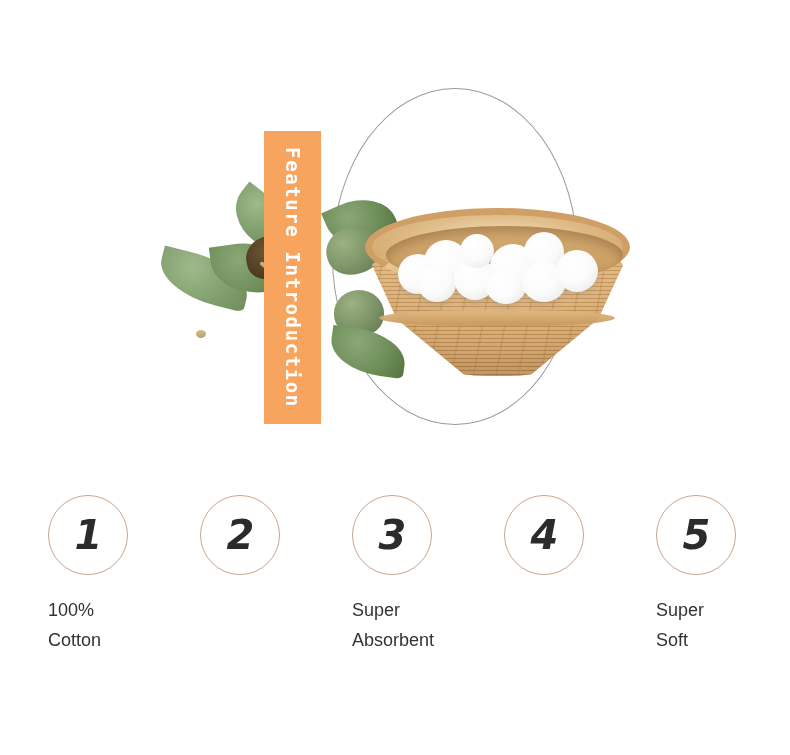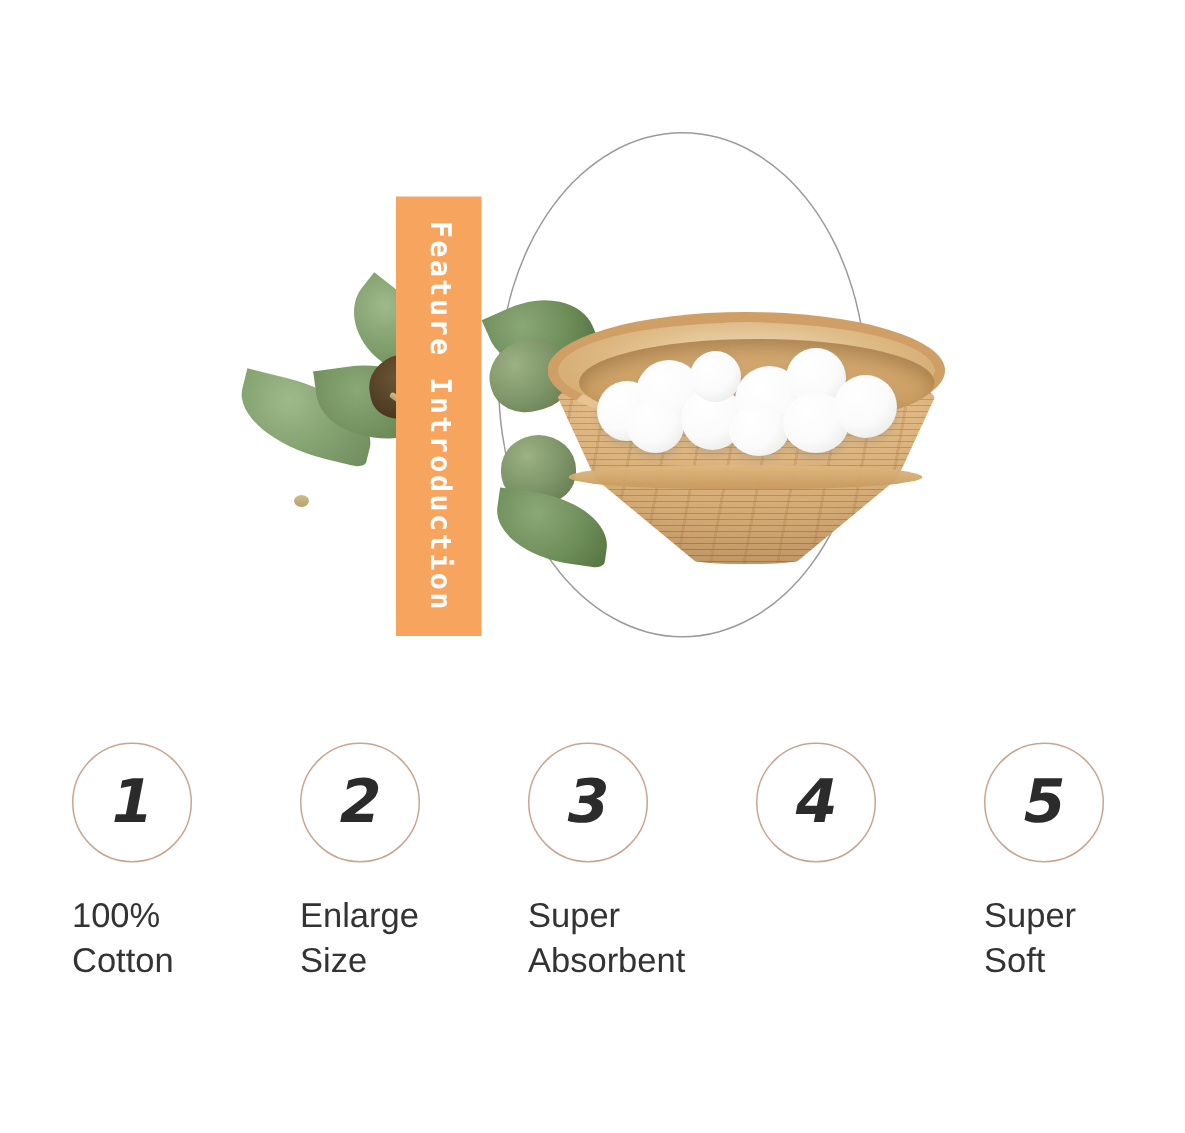--- a/index.html
+++ b/index.html
@@ -224,21 +224,21 @@
     font-weight: bold;
     font-style: italic;
     color: #2b2b2b;
     line-height: 1;
     letter-spacing: -1px;
   }
   .feature-label {
     margin-top: 20px;
     padding-left: 48px;
     font-family: "Liberation Sans", sans-serif;
-    font-size: 23px;
+    font-size: 18px;
     line-height: 30px;
     color: #333333;
     white-space: pre-line;
   }
 </style>
 </head>
 <body>
 
 <div class="hero">
 
@@ -296,22 +296,20 @@
       <span class="feature-number">1</span>
     </div>
     <div class="feature-label">100%
 Cotton</div>
   </div>
 
   <div class="feature" style="left:152px;">
     <div class="feature-badge">
       <span class="feature-number">2</span>
     </div>
-    <div class="feature-label">Enlarge
-Size</div>
   </div>
 
   <div class="feature" style="left:304px;">
     <div class="feature-badge">
       <span class="feature-number">3</span>
     </div>
     <div class="feature-label">Super
 Absorbent</div>
   </div>
 

